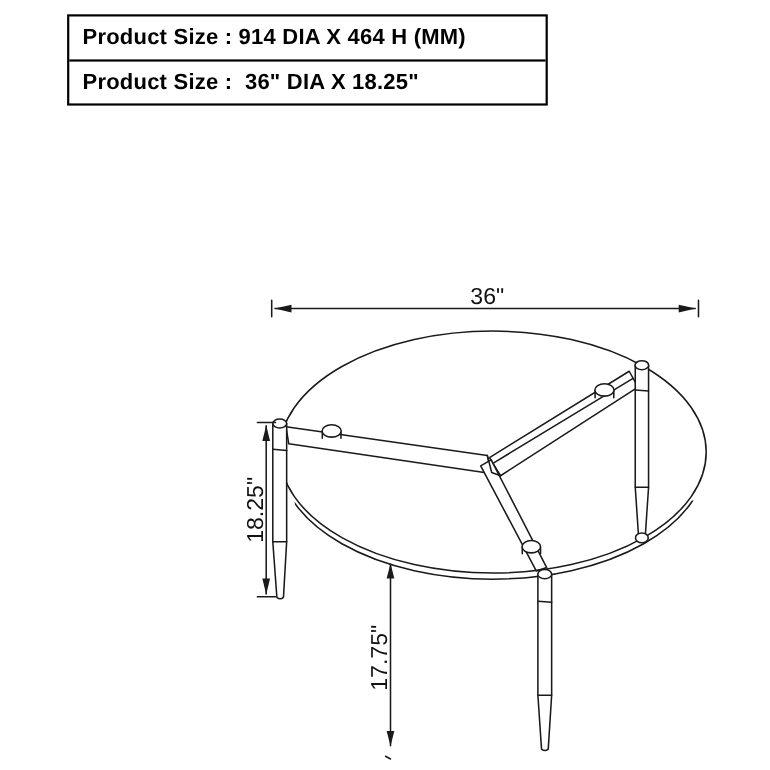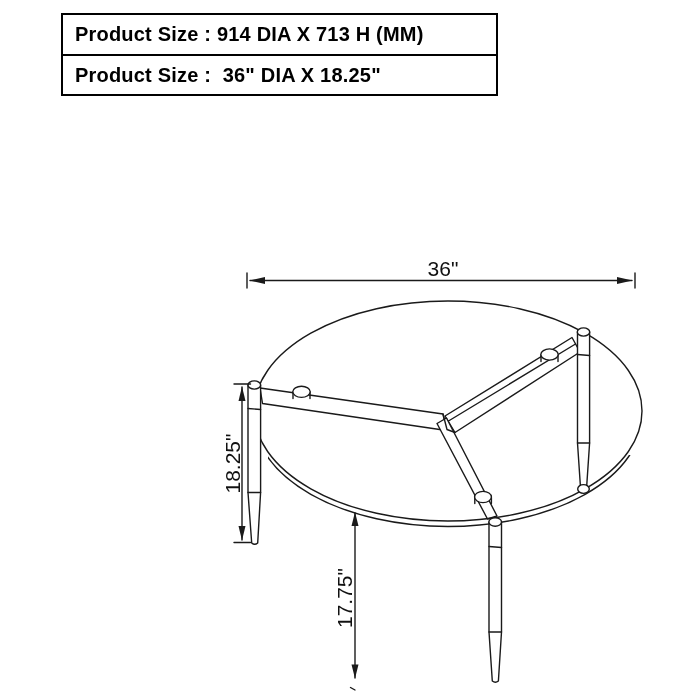--- a/index.html
+++ b/index.html
@@ -33,21 +33,21 @@
   .size-row + .size-row { border-top: 2px solid #000; height: 38px; }
   svg.drawing { position: absolute; left: 0; top: 0; }
   text { font-family: "Liberation Sans", sans-serif; }
 </style>
 </head>
 <body>
 
 <div class="stage">
 
   <div class="size-table">
-    <div class="size-row">Product Size : 914 DIA X 713 H (MM)</div>
+    <div class="size-row">Product Size : 914 DIA X 464 H (MM)</div>
     <div class="size-row">Product Size :  36" DIA X 18.25"</div>
   </div>
 
   <svg class="drawing" width="700" height="700" viewBox="0 0 700 700">
     <defs>
       <clipPath id="bottomBand">
           <rect x="268" y="455" width="366" height="80"></rect>
         </clipPath>
     </defs>
 

